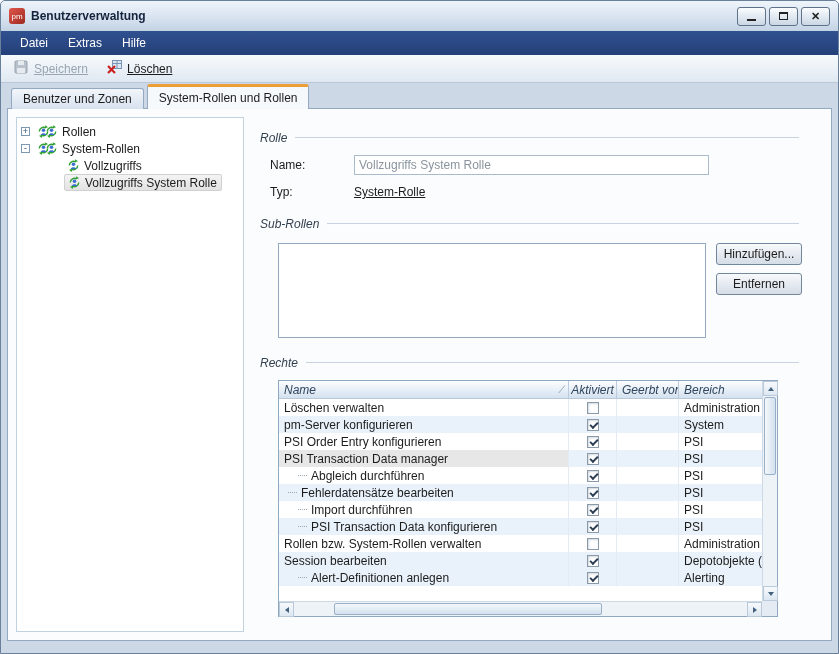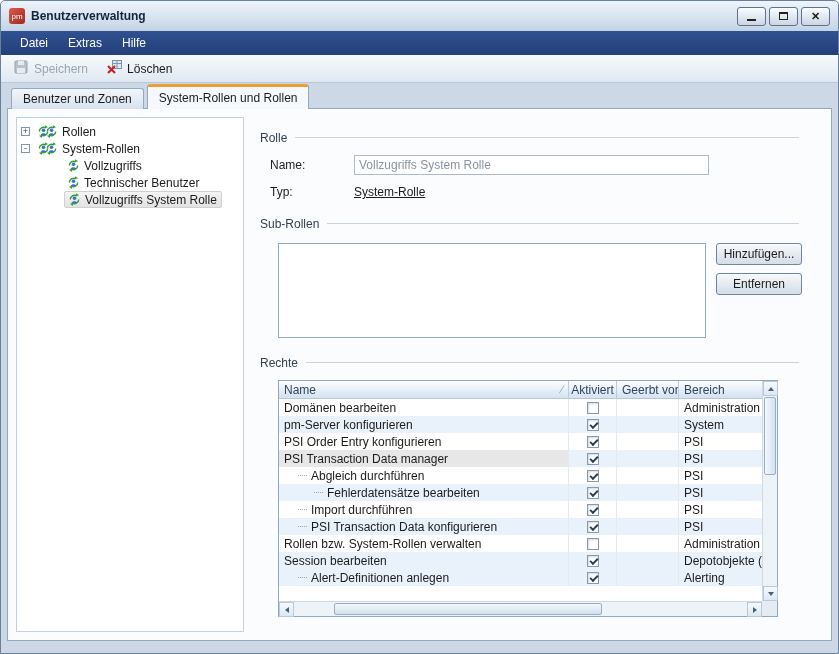--- a/index.html
+++ b/index.html
@@ -26,21 +26,21 @@
   .glyph-max{display:block;width:9px;height:8px;border:1px solid #222;border-top:2px solid #222;}
   .glyph-close{font-size:11px;font-weight:bold;}
   
   .menubar{height:24px;flex:0 0 24px;display:flex;align-items:center;padding-left:10px;gap:2px;
     background:linear-gradient(var(--menubar-top,#30508f),var(--menubar-bg,#24407a));}
   .menu-item{color:#fff;padding:3px 9px;}
   
   .toolbar{height:28px;flex:0 0 28px;display:flex;align-items:center;padding-left:6px;gap:6px;
     background:linear-gradient(#f7fafc,#dfe8f2);border-bottom:1px solid #b9c9da;}
   .tool-btn{display:flex;align-items:center;gap:5px;padding:3px 6px;border-radius:2px;}
-  .tool-btn .label{color:#1c1c1c;}
+  .tool-btn .label{color:#1c1c1c;text-decoration:underline;}
   .tool-btn.disabled .label{color:#9aa5b1;}
   
   .tabstrip{height:26px;flex:0 0 26px;display:flex;align-items:flex-end;padding:0 0 0 10px;gap:3px;
     position:relative;z-index:2;margin-bottom:-1px;}
   .tab{height:21px;padding:0 11px;display:flex;align-items:center;
     background:linear-gradient(#f2f6fa,#d7e1ee);border:1px solid #93a9c2;border-bottom:none;
     border-radius:3px 3px 0 0;color:#1c1c1c;}
   .tab.active{height:25px;background:#f6f9fc;border-top:3px solid var(--tab-accent,#ed9f37);z-index:3;}
   
   .content{flex:1;margin:0 6px 12px;background:#fbfcfe;border:1px solid #93a9c2;position:relative;}
@@ -49,40 +49,40 @@
   .tree-item{height:17px;display:flex;align-items:center;white-space:nowrap;}
   .expander{width:9px;height:9px;border:1px solid #7d98b3;background:#fff;color:#33506d;
     font-size:9px;line-height:7px;text-align:center;margin-right:4px;flex:0 0 9px;}
   .expander-spacer{width:13px;flex:0 0 13px;}
   .node{display:flex;align-items:center;gap:3px;padding:0 4px 0 2px;height:17px;border-radius:2px;}
   .tree-item.selected .node{background:linear-gradient(#f4f4f4,#e2e2e2);border:1px solid #d0d0d0;height:17px;}
   .tree-icon{display:flex;align-items:center;}
   .tree-icon.double svg:nth-child(2){margin-left:-7px;}
   
   .detail-panel{position:absolute;left:244px;top:8px;right:8px;bottom:8px;padding:14px 8px 0;}
-  .group-head{display:flex;align-items:center;gap:8px;margin-right:16px;color:#33414f;}
+  .group-head{display:flex;align-items:center;gap:8px;margin-right:16px;color:#33414f;font-style:italic;}
   .group-line{flex:1;height:2px;border-top:1px solid #c7d3e1;border-bottom:1px solid #fdfdfd;}
   .form-row{display:flex;align-items:center;padding-left:10px;margin-top:10px;}
   .form-row label{width:84px;}
   .name-input{width:355px;height:20px;border:1px solid #aabccc;padding:0 4px;color:#8a949e;
     font-family:"Liberation Sans",sans-serif;font-size:12px;background:#fff;}
   .typ-value{color:#1c1c1c;text-decoration:underline;}
   .group{margin-top:18px;}
   .subroles-body{display:flex;margin:12px 0 0 18px;}
   .subroles-box{width:428px;height:95px;background:#fff;border:1px solid #95a9be;}
   .side-buttons{display:flex;flex-direction:column;gap:8px;margin-left:10px;}
   .btn{width:86px;height:22px;border:1px solid #73879c;border-radius:3px;
     background:linear-gradient(#f8fafc,#e7ecf2 45%,#d5dde7);
     font-family:"Liberation Sans",sans-serif;font-size:12px;color:#1c1c1c;cursor:default;}
   
   .rights-table{width:500px;height:237px;margin:10px 0 0 18px;border:1px solid #8fa8c2;
     position:relative;background:#fff;}
   .rt-header{display:flex;height:18px;width:calc(100% - 15px);
     background:linear-gradient(#fcfdfe,#e4edf6 60%,#d4e1ef);border-bottom:1px solid #b8c8d8;color:#30455e;}
-  .th{display:flex;align-items:center;padding:0 5px;border-right:1px solid #bccbdb;position:relative;overflow:hidden;white-space:nowrap;}
+  .th{display:flex;align-items:center;padding:0 5px;border-right:1px solid #bccbdb;position:relative;overflow:hidden;white-space:nowrap;font-style:italic;}
   .sort-indicator{position:absolute;right:5px;top:2px;color:#90a2b4;font-size:11px;}
   .rt-body{height:199px;width:calc(100% - 15px);overflow:hidden;}
   .tr{display:flex;height:17px;}
   .tr.alt{background:var(--alt-row,#e9f1fa);}
   .td{display:flex;align-items:center;padding:0 5px;border-right:1px solid #e3eaf2;
     overflow:hidden;white-space:nowrap;height:17px;}
   .cell-selected{background:#e7e7e7;}
   .col-name{width:290px;flex:0 0 auto;}
   .col-akt{width:48px;flex:0 0 48px;justify-content:center;}
   .col-geerbt{width:62px;flex:0 0 62px;}
@@ -222,36 +222,20 @@
                 <path d="M10 1.2l2.8 2.3-3.6 1z" fill="#2ea12e"></path>
                 <path d="M12.5 8a4.5 4.5 0 0 1-7 3.7" fill="none" stroke="#2ea12e" stroke-width="1.5"></path>
                 <path d="M6 14.8l-2.8-2.3 3.6-1z" fill="#2ea12e"></path>
                 <circle cx="8" cy="6.7" r="1.9" fill="#3a6fd0"></circle>
                 <path d="M4.9 11.6c1-2.4 5.2-2.4 6.2 0z" fill="#3a6fd0"></path>
               </svg>
             </span>
             <span>Vollzugriffs</span>
           </span>
         </div>
-        <div class="tree-item" style="padding-left: 34px;">
-          <span class="expander-spacer"></span>
-          <span class="node">
-            <span class="tree-icon">
-              <svg width="15" height="15" viewBox="0 0 16 16">
-                <path d="M3.5 8a4.5 4.5 0 0 1 7-3.7" fill="none" stroke="#2ea12e" stroke-width="1.5"></path>
-                <path d="M10 1.2l2.8 2.3-3.6 1z" fill="#2ea12e"></path>
-                <path d="M12.5 8a4.5 4.5 0 0 1-7 3.7" fill="none" stroke="#2ea12e" stroke-width="1.5"></path>
-                <path d="M6 14.8l-2.8-2.3 3.6-1z" fill="#2ea12e"></path>
-                <circle cx="8" cy="6.7" r="1.9" fill="#3a6fd0"></circle>
-                <path d="M4.9 11.6c1-2.4 5.2-2.4 6.2 0z" fill="#3a6fd0"></path>
-              </svg>
-            </span>
-            <span>Technischer Benutzer</span>
-          </span>
-        </div>
         <div class="tree-item selected" style="padding-left: 34px;">
           <span class="expander-spacer"></span>
           <span class="node">
             <span class="tree-icon">
               <svg width="15" height="15" viewBox="0 0 16 16">
                 <path d="M3.5 8a4.5 4.5 0 0 1 7-3.7" fill="none" stroke="#2ea12e" stroke-width="1.5"></path>
                 <path d="M10 1.2l2.8 2.3-3.6 1z" fill="#2ea12e"></path>
                 <path d="M12.5 8a4.5 4.5 0 0 1-7 3.7" fill="none" stroke="#2ea12e" stroke-width="1.5"></path>
                 <path d="M6 14.8l-2.8-2.3 3.6-1z" fill="#2ea12e"></path>
                 <circle cx="8" cy="6.7" r="1.9" fill="#3a6fd0"></circle>
@@ -309,21 +293,21 @@
               <div class="th col-geerbt">
                 <span>Geerbt von</span>
               </div>
               <div class="th col-bereich">
                 <span>Bereich</span>
               </div>
             </div>
           <div class="rt-body" id="rights-body">
               <div class="tr">
                 <div class="td col-name" style="padding-left:5px">
-                  <span>Domänen bearbeiten</span>
+                  <span>Löschen verwalten</span>
                 </div>
                 <div class="td col-akt">
                   <span class="checkbox"></span>
                 </div>
                 <div class="td col-geerbt">
                   <span></span>
                 </div>
                 <div class="td col-bereich">
                   <span>Administration</span>
                 </div>
@@ -379,21 +363,21 @@
                   <span class="checkbox checked"></span>
                 </div>
                 <div class="td col-geerbt">
                   <span></span>
                 </div>
                 <div class="td col-bereich">
                   <span>PSI</span>
                 </div>
               </div>
               <div class="tr alt">
-                <div class="td col-name" style="padding-left:35px">
+                <div class="td col-name" style="padding-left:9px">
                   <span class="branch"></span>
                   <span>Fehlerdatensätze bearbeiten</span>
                 </div>
                 <div class="td col-akt">
                   <span class="checkbox checked"></span>
                 </div>
                 <div class="td col-geerbt">
                   <span></span>
                 </div>
                 <div class="td col-bereich">

